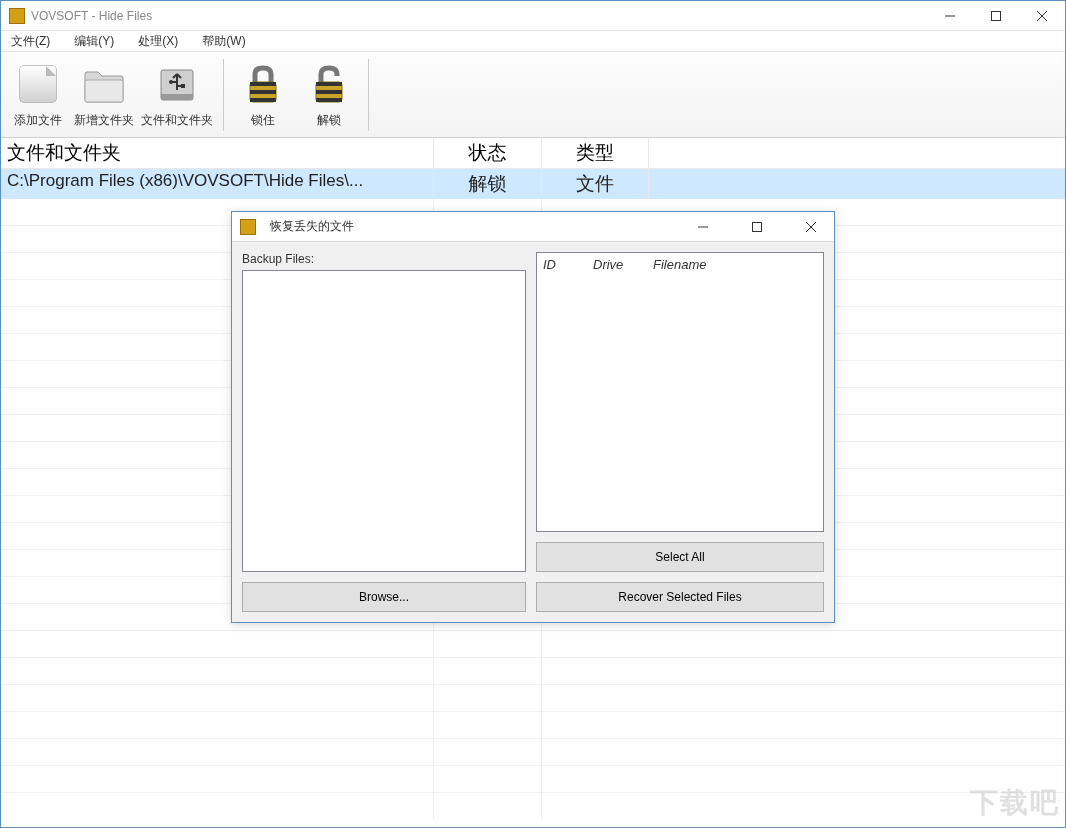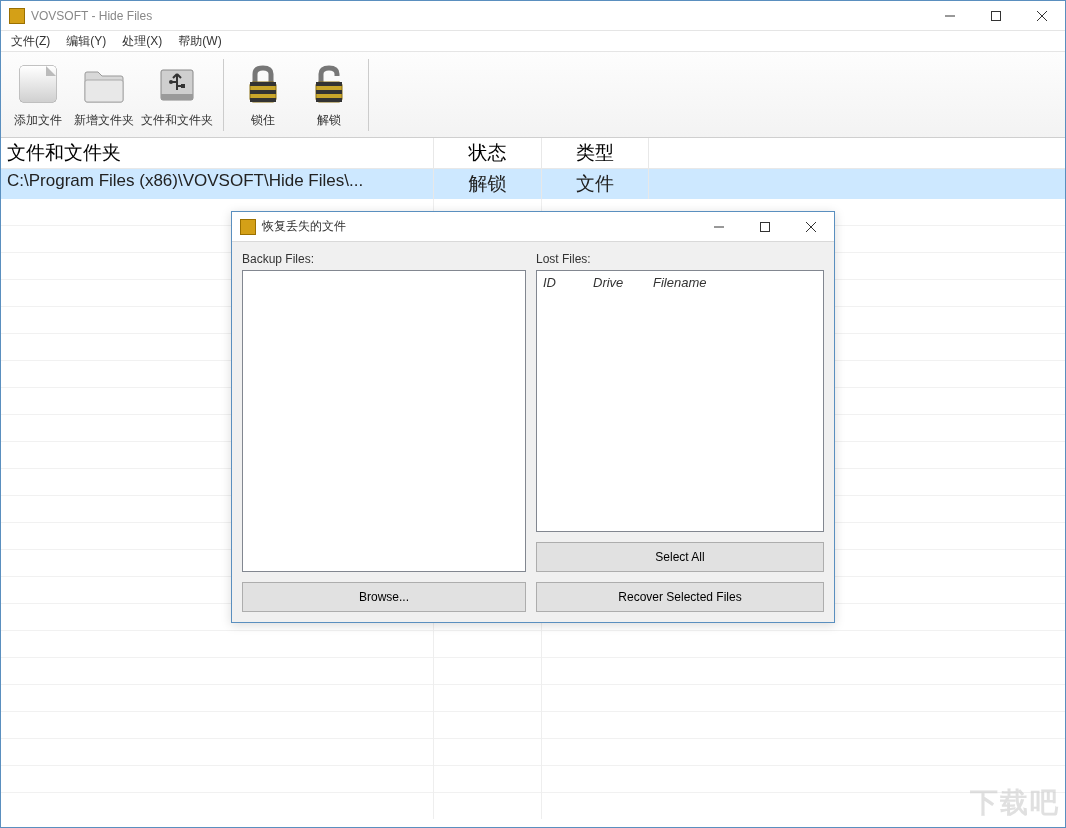--- a/index.html
+++ b/index.html
@@ -42,21 +42,21 @@
     width: 46px; height: 30px;
     display: flex; align-items: center; justify-content: center;
     color: #555;
   }
   .menubar {
     height: 21px;
     display: flex;
     align-items: center;
     padding-left: 6px;
     font-size: 12px;
-    gap: 8px;
+    gap: 16px;
     color: #333;
     border-bottom: 1px solid #e5e5e5;
   }
   .menubar span { padding: 2px 4px; }
   .toolbar {
     height: 86px;
     background: linear-gradient(#fdfdfd,#f3f3f3);
     border-bottom: 1px solid #cfcfcf;
     display: flex;
     align-items: center;
@@ -124,21 +124,21 @@
     width: 604px; height: 412px;
     background: #f0f0f0;
     border: 1px solid #5a8fbf;
     box-shadow: 0 2px 10px rgba(0,0,0,0.15);
     display: flex; flex-direction: column;
   }
   .dialog .dlg-title {
     height: 30px; background: #fff;
     display: flex; align-items: center; padding-left: 8px;
     border-bottom: 1px solid #d9d9d9;
-    font-size: 12px; color: #333;
+    font-size: 12px; color: #333; gap: 8px;
   }
   .dialog .dlg-title .app-icon {
     width:16px;height:16px;margin-right:6px;background:#d4a017;border:1px solid #9b7000;
   }
   .dialog .dlg-title .spacer { flex:1; }
   .dialog .dlg-title .win-btn { width:46px;height:30px;display:flex;align-items:center;justify-content:center;color:#333; }
   .dlg-body {
     flex:1; padding: 10px; display:flex; gap:10px;
   }
   .dlg-col { display:flex; flex-direction:column; flex:1;justify-content:space-between; }
@@ -315,21 +315,20 @@
   </div>
   <div class="dlg-body">
     <div class="dlg-col" style="flex:0 0 284px">
       <div class="dlg-label">Backup Files:</div>
       <div class="listbox"></div>
       <div class="dlg-btn">
         <span>Browse...</span>
       </div>
     </div>
     <div class="dlg-col right-stack">
-      <div class="dlg-label">Lost Files:</div>
       <div class="lost-list">
         <div class="lost-head">
           <div class="c1">ID</div>
           <div class="c2">Drive</div>
           <div class="c3">Filename</div>
         </div>
       </div>
       <div class="dlg-btn">
         <span>Select All</span>
       </div>

